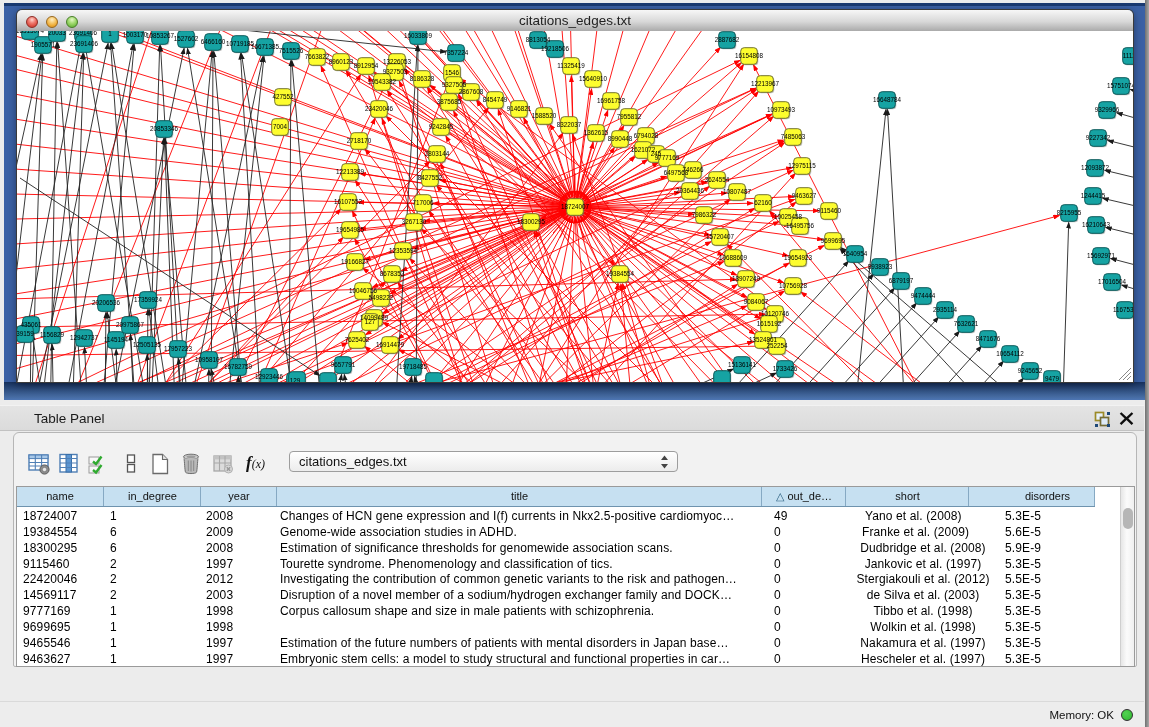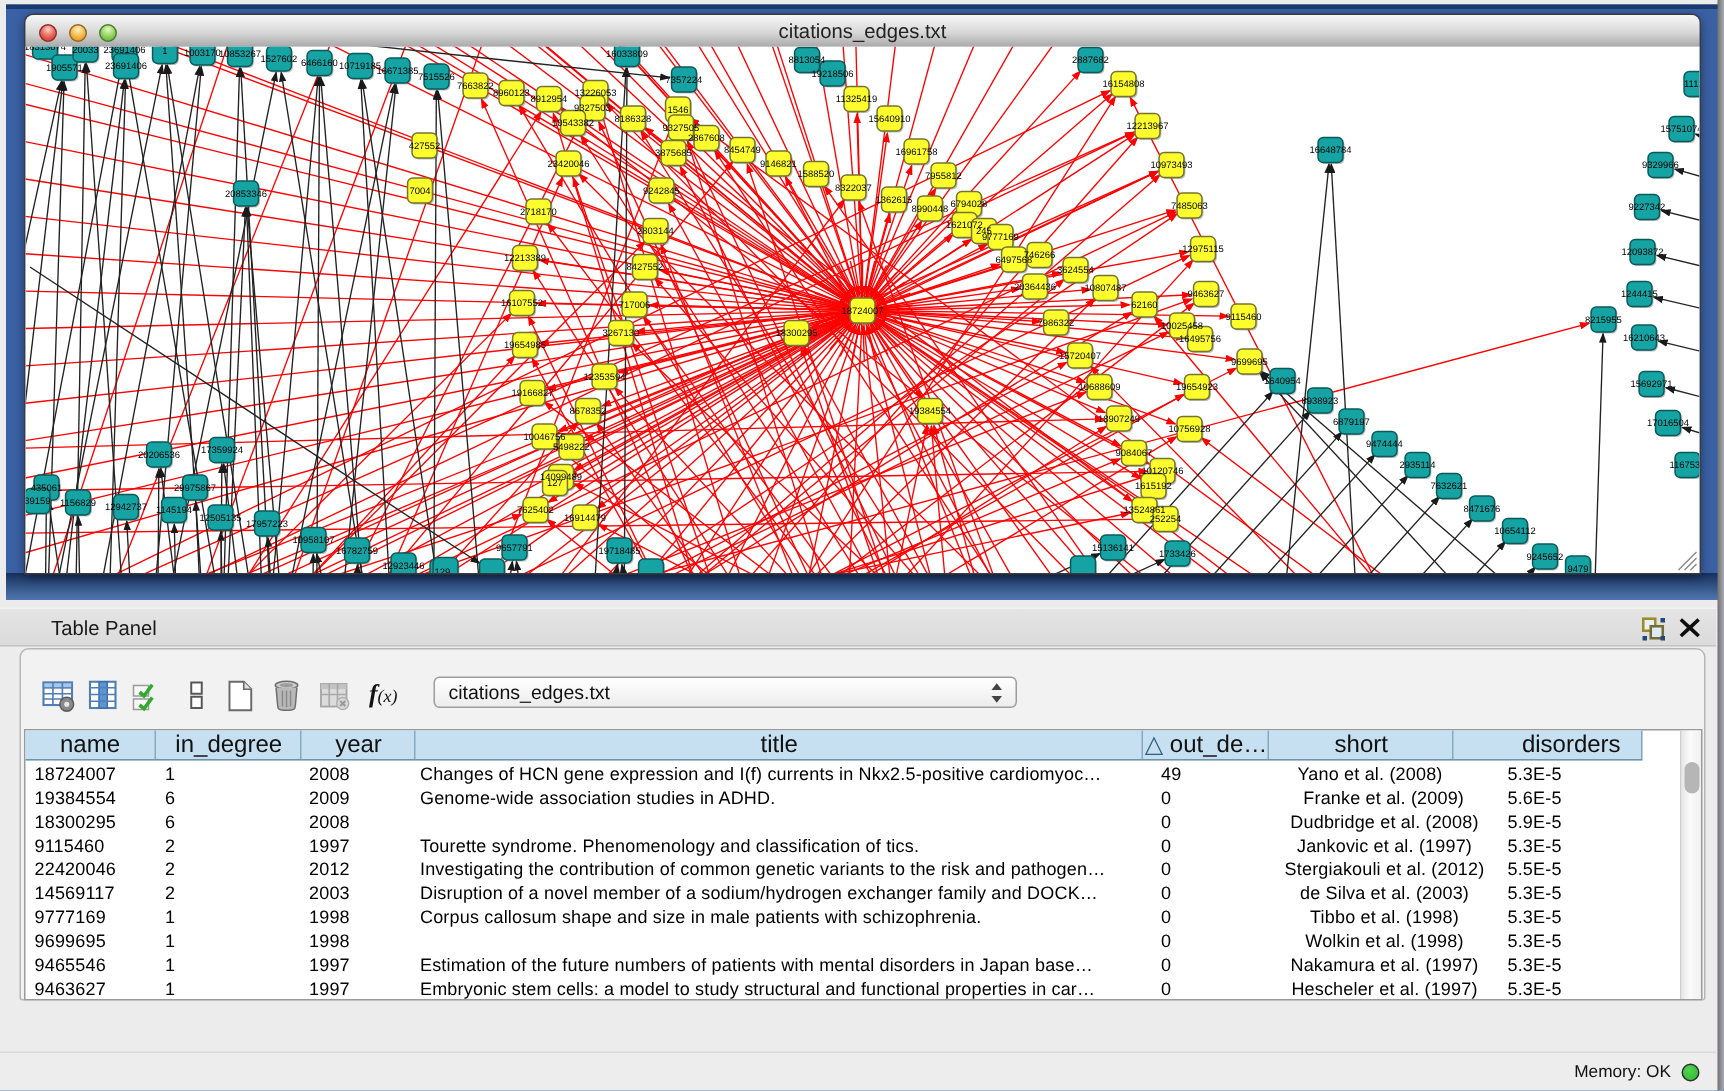--- a/index.html
+++ b/index.html
@@ -17,21 +17,21 @@
 #canvas { position:absolute; left:0; top:21px; width:1116px; height:351px; background:#fff; overflow:hidden; }
 #tph { position:absolute; left:0; top:405px; width:1144px; height:26px;
   background:linear-gradient(#e4e4e4,#dbdbdb); border-bottom:1px solid #c2c2c2; border-top:1px solid #f2f2f2; }
 #tph .t { position:absolute; left:10px; top:5px; font-size:13.5px; color:#1a1a1a;margin-left:24px; }
 #panel { position:absolute; left:13px; top:432px; width:1124px; height:235px;
   background:#f2f2f2; border:1px solid #b6b6b6; border-radius:6px 6px 2px 2px; }
 #tbl { position:absolute; left:16px; top:486px; width:1119px; height:181px; background:#fff;
   border:1px solid #9a9a9a; font-size:12px; }
 #thead { position:absolute; left:0; top:0; height:20px; width:1078px; background:#c6e0f1; border-bottom:1px solid #6e93ae;}
 #thead .hc { position:absolute; top:0; height:19px; border-right:1px solid #86a9c3;
-  text-align:center; font-size:16px; color:#111; line-height:19px; }
+  text-align:center; font-size:11px; color:#111; line-height:19px; }
 .row { position:absolute; left:0; width:1100px; height:15.9px; line-height:15.9px; white-space:nowrap; color:#000; letter-spacing:0.12px; }
 .row div { position:absolute; top:0; height:15.9px; overflow:hidden; }
 #vsb { position:absolute; right:0px; top:0px; width:14px; height:179px; background:linear-gradient(90deg,#e6e6e6,#fbfbfb 45%,#f0f0f0); border-left:1px solid #cfcfcf; }
 #vsb .thumb { position:absolute; left:1.5px; top:21px; width:10px; height:21px; background:#b6b6b6; border-radius:6px; }
 #tabs { position:absolute; left:427px; top:674px; height:21px; display:flex;
   border:1px solid #9f9f9f; border-radius:5px; overflow:hidden; background:#fff; box-shadow:0 1px 1px rgba(0,0,0,.15);margin-top:29px;}
 #tabs div { height:19px; line-height:19px; font-size:13px; text-align:center; color:#111; }
 #tabs .sel { background:linear-gradient(#999999,#7d7d7d); color:#f4f4f4; }
 #tabs .sep { width:1px; background:#bdbdbd; }
 #status { position:absolute; left:0; top:701px; width:1144px; height:26px; background:#ededed; border-top:1px solid #dadada;}
@@ -895,30 +895,31 @@
       <div style="left:757px;width:70px">49</div>
       <div style="left:848px;width:154px;text-align:left">Yano et al. (2008)</div>
       <div style="left:988px;width:88px">5.3E-5</div>
     </div>
 <div class="row" style="top:37.9px">
       <div style="left:6px;width:80px">19384554</div>
       <div style="left:93px;width:88px">6</div>
       <div style="left:189px;width:70px">2009</div>
       <div style="left:263px;width:481px">Genome-wide association studies in ADHD.</div>
       <div style="left:757px;width:70px">0</div>
-      <div style="left:805px;width:154px;text-align:right">Franke et al. (2009)</div>
+      <div style="left:845px;width:154px;text-align:left">Franke et al. (2009)</div>
       <div style="left:988px;width:88px">5.6E-5</div>
     </div>
 <div class="row" style="top:53.7px">
       <div style="left:6px;width:80px">18300295</div>
       <div style="left:93px;width:88px">6</div>
       <div style="left:189px;width:70px">2008</div>
+      <div style="left:263px;width:481px">Estimation of significance thresholds for genomewide association scans.</div>
       <div style="left:757px;width:70px">0</div>
       <div style="left:829px;width:154px;text-align:center">Dudbridge et al. (2008)</div>
-      <div style="left:988px;width:88px">5.9E-5</div>
+      <div style="left:988px;width:88px">5.9E-9</div>
     </div>
 <div class="row" style="top:69.5px">
       <div style="left:6px;width:80px">9115460</div>
       <div style="left:93px;width:88px">2</div>
       <div style="left:189px;width:70px">1997</div>
       <div style="left:263px;width:481px">Tourette syndrome. Phenomenology and classification of tics.</div>
       <div style="left:757px;width:70px">0</div>
       <div style="left:829px;width:154px;text-align:center">Jankovic et al. (1997)</div>
       <div style="left:988px;width:88px">5.3E-5</div>
     </div>

